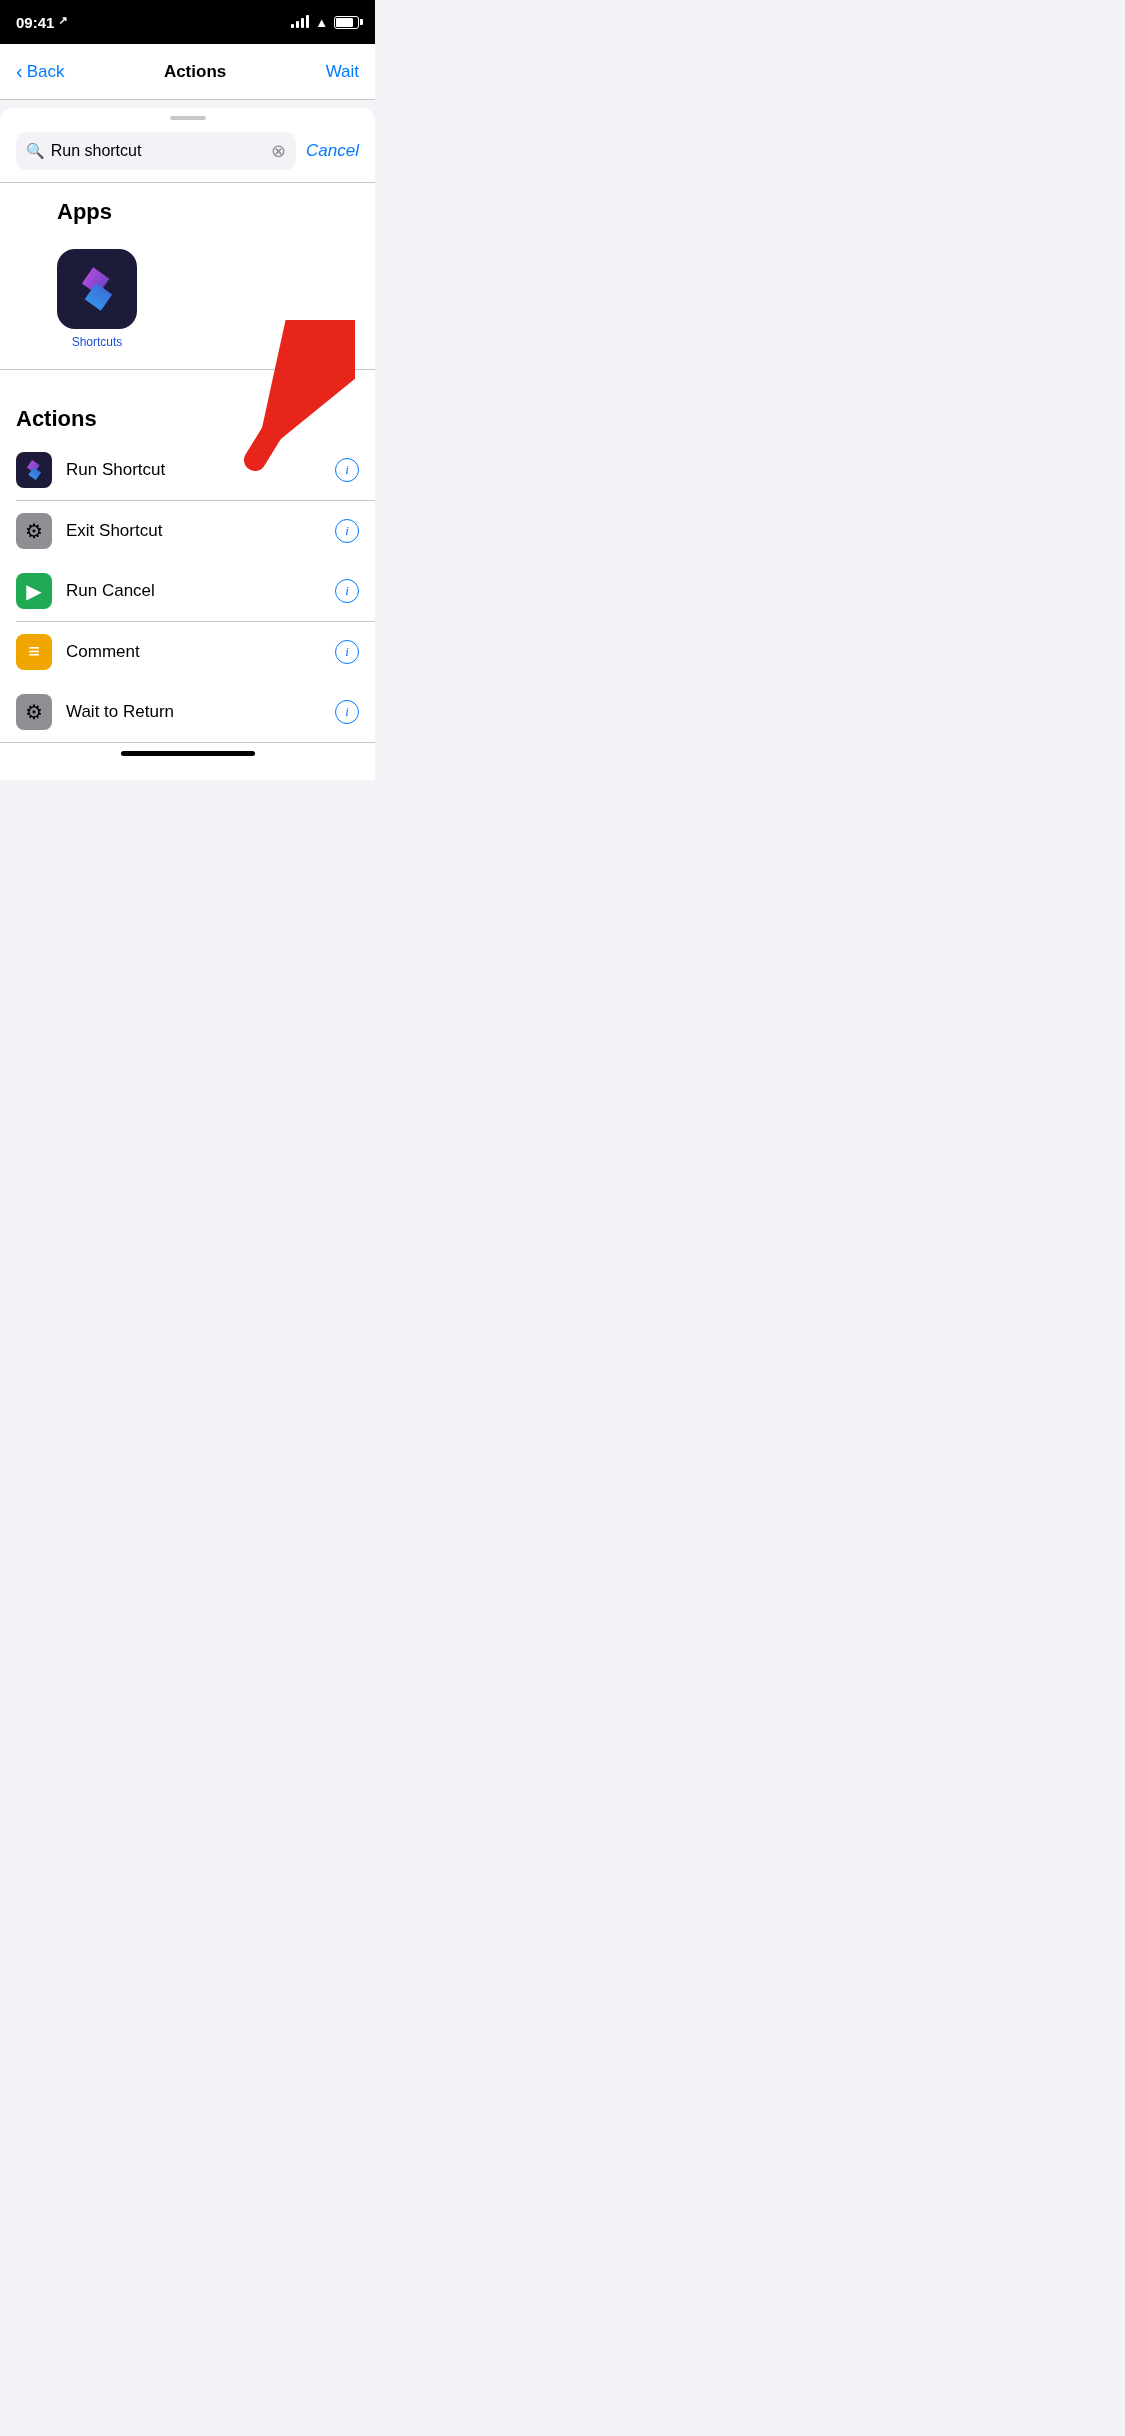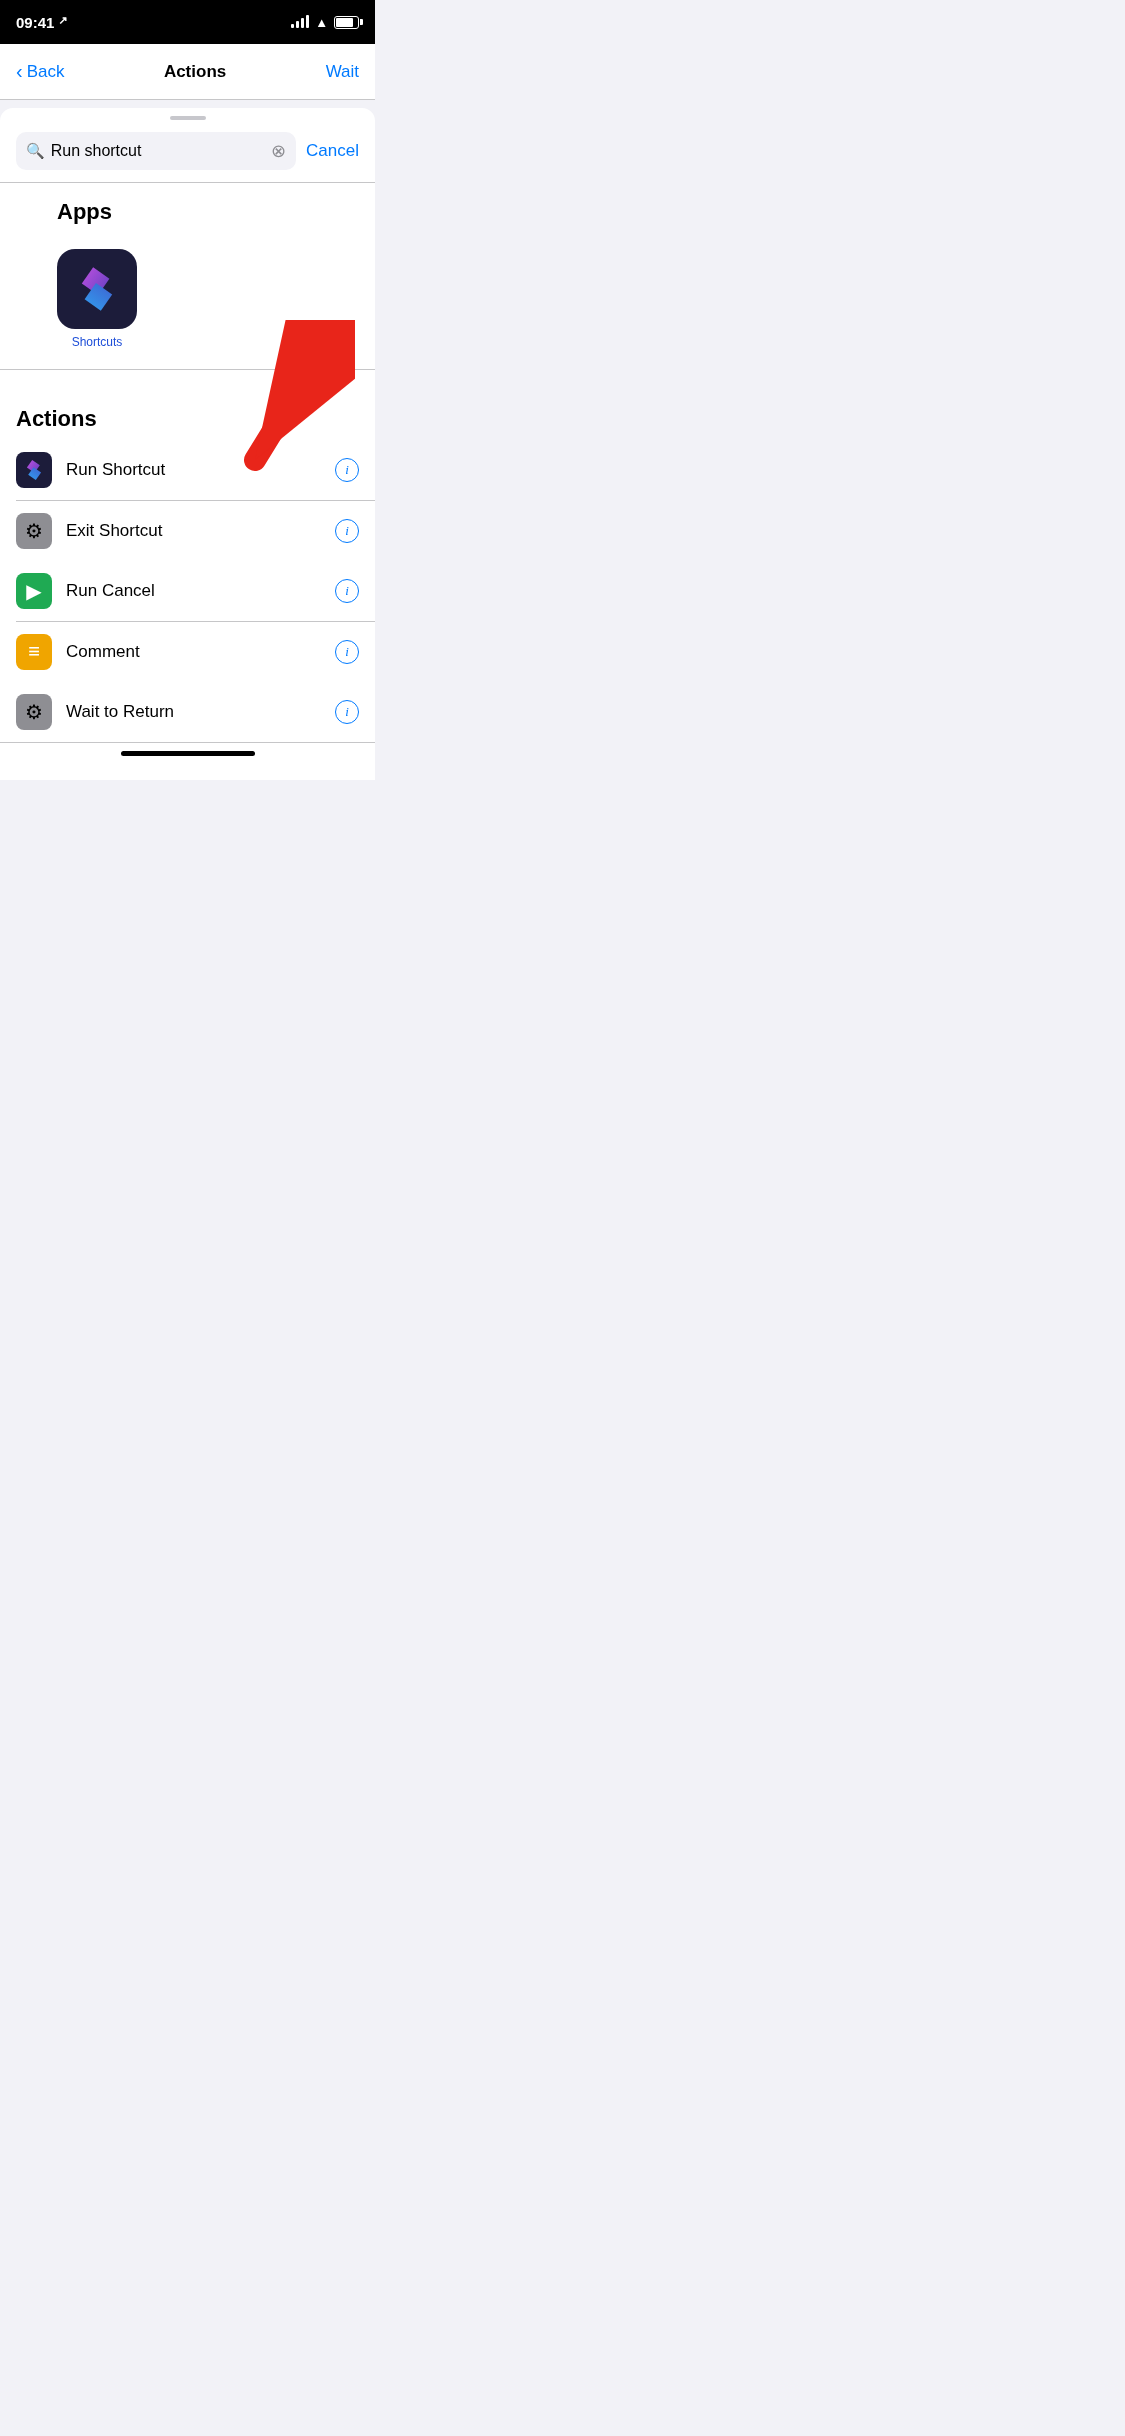--- a/index.html
+++ b/index.html
@@ -154,20 +154,21 @@
     .search-clear {
       color: #8e8e93;
       font-size: 18px;
       cursor: pointer;
     }
     .search-cancel {
       color: #007aff;
       font-size: 17px;
       cursor: pointer;
       white-space: nowrap;
+      font-style: italic;
     }
 
     
     .divider {
       height: 0.5px;
       background: #c6c6c8;
       margin-left: 16px;
     }
     .divider-full {
       height: 0.5px;

